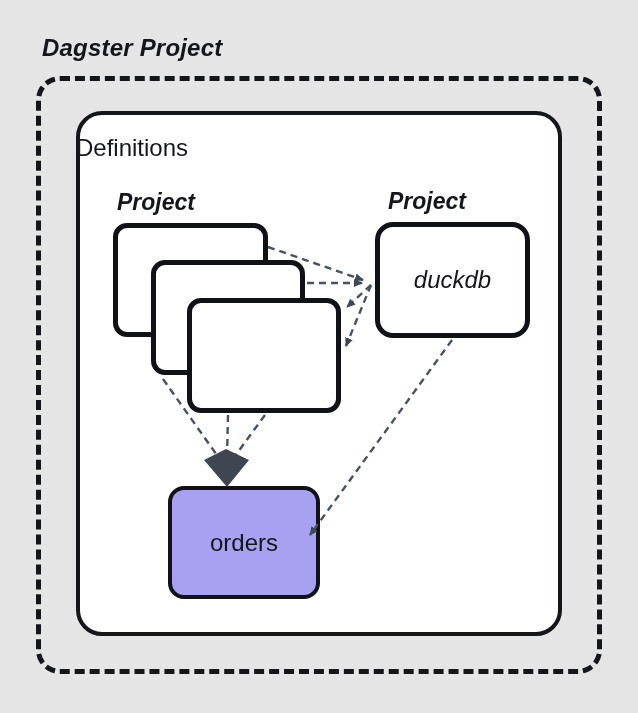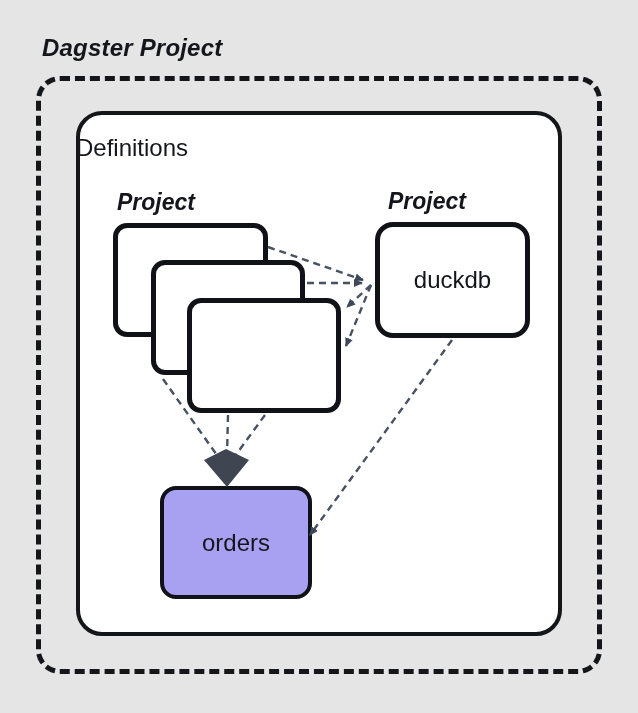--- a/index.html
+++ b/index.html
@@ -68,24 +68,25 @@
   .duckdb-box {
     left: 375px; top: 222px;
     width: 155px; height: 116px;
     box-sizing: border-box;
     border: 5px solid #101217;
     border-radius: 18px;
     background: #ffffff;
     display: flex; align-items: center; justify-content: center;
     font-size: 24px;
     z-index: 1;
+    font-style: italic;
   }
 
   .aggregation-box {
-    left: 160px; top: 486px;
+    left: 168px; top: 486px;
     width: 152px; height: 113px;
     box-sizing: border-box;
     border: 4px solid #101217;
     border-radius: 16px;
     background: #a8a1f2;
     display: flex; flex-direction: column;
     align-items: center; justify-content: center;
     font-size: 24px;
     line-height: 33px;
     z-index: 2;

